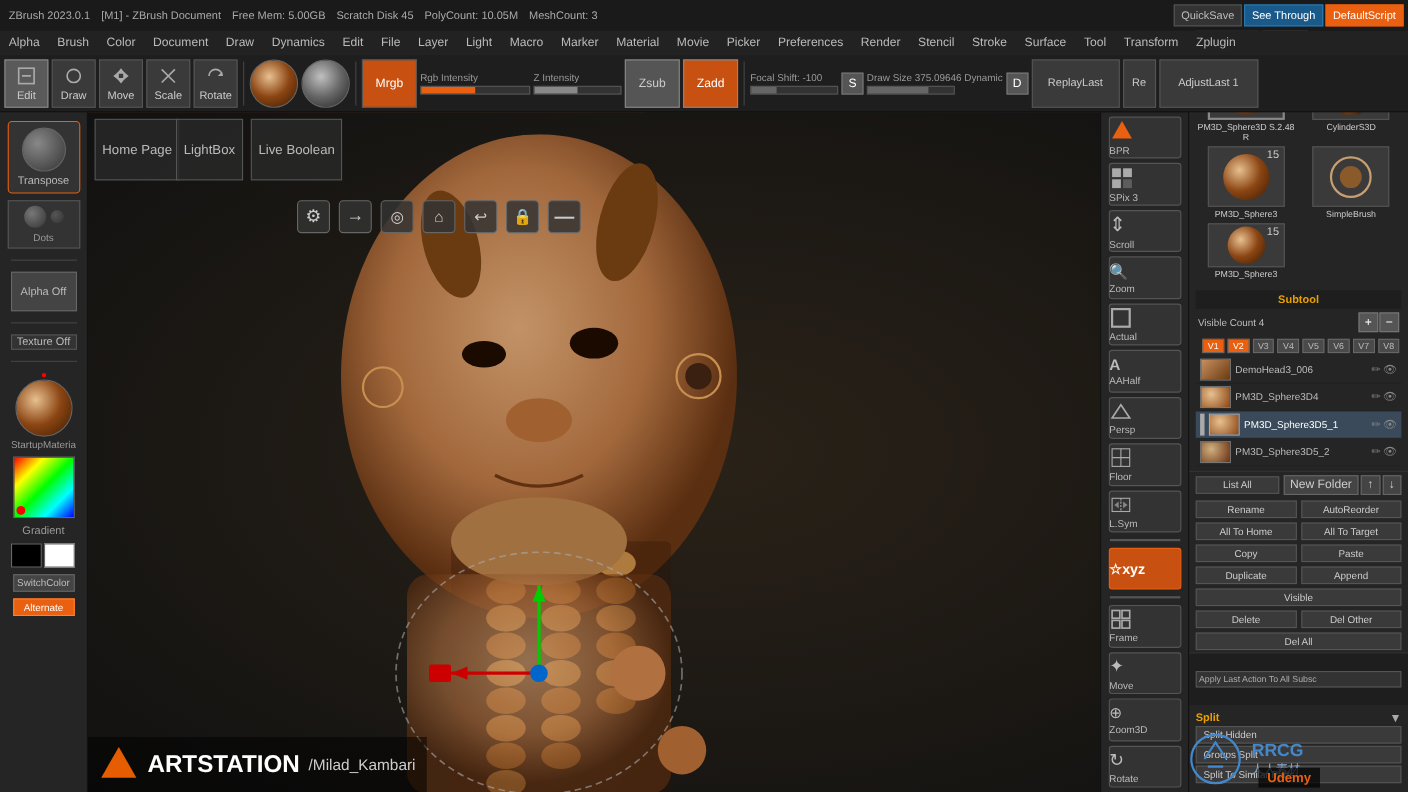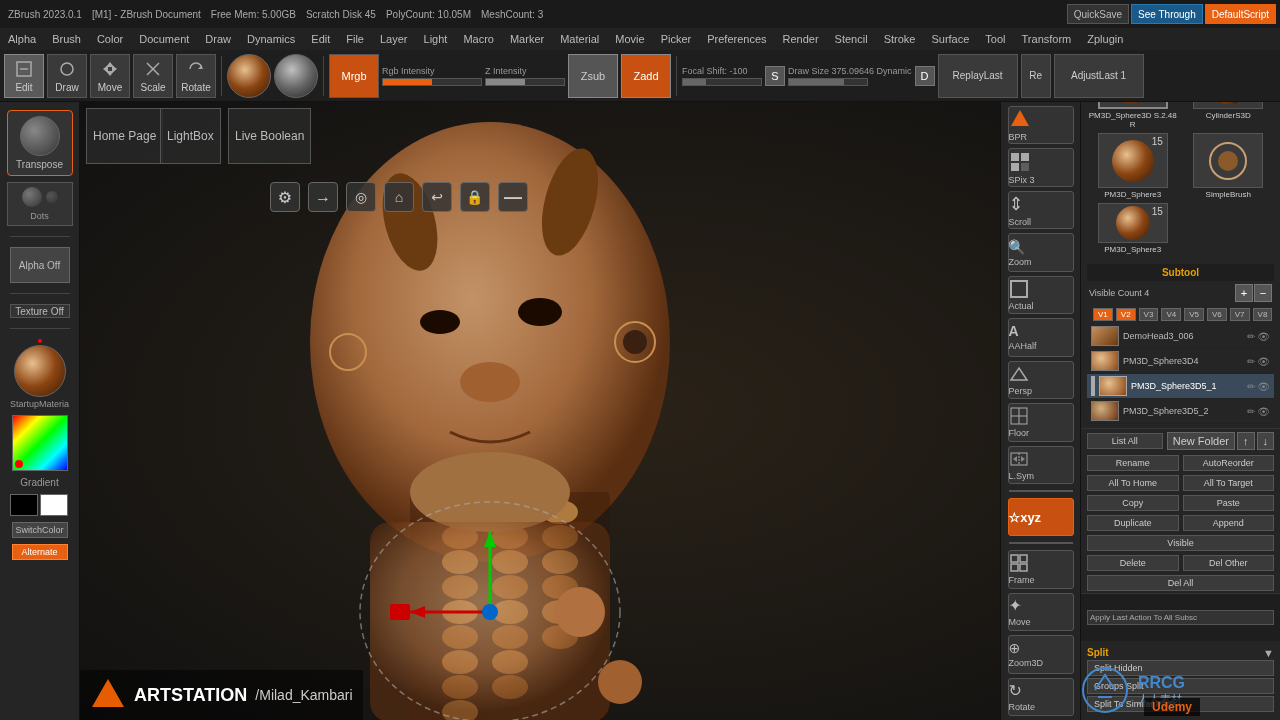--- a/index.html
+++ b/index.html
@@ -777,21 +777,21 @@
     <div style="width:30px;height:30px;background:rgba(50,50,50,0.85);border:1px solid #666;border-radius:4px;display:flex;align-items:center;justify-content:center;cursor:pointer;font-size:14px;">⌂</div>
     <div style="width:30px;height:30px;background:rgba(50,50,50,0.85);border:1px solid #666;border-radius:4px;display:flex;align-items:center;justify-content:center;cursor:pointer;font-size:14px;">↩</div>
     <div style="width:30px;height:30px;background:rgba(50,50,50,0.85);border:1px solid #666;border-radius:4px;display:flex;align-items:center;justify-content:center;cursor:pointer;font-size:14px;">🔒</div>
     <div style="width:30px;height:30px;background:rgba(50,50,50,0.85);border:1px solid #666;border-radius:4px;display:flex;align-items:center;justify-content:center;cursor:pointer;font-size:18px;font-weight:bold;">—</div>
   </div>
 
   <div style="position:absolute;bottom:0;left:0;height:50px;display:flex;align-items:center;padding:0 10px;gap:8px;background:rgba(0,0,0,0.5);z-index:200;">
     <svg width="36" height="36" viewBox="0 0 36 36">
       <polygon points="18,2 34,30 2,30" fill="#f60" opacity="0.9"></polygon>
     </svg>
-    <span style="font-size:18px;font-weight:bold;color:#fff;">ARTSTATION</span>
+    <span style="font-size:22px;font-weight:bold;color:#fff;">ARTSTATION</span>
     <span style="font-size:14px;color:#ccc;">/Milad_Kambari</span>
   </div>
 
   <div style="position:absolute;bottom:0;right:0;height:60px;display:flex;align-items:center;padding:0 15px;gap:8px;z-index:200;">
     <svg width="50" height="50" viewBox="0 0 50 50">
       <circle cx="25" cy="25" r="22" fill="none" stroke="#4488cc" stroke-width="2"></circle>
       <path d="M15,25 L25,10 L35,25 M18,32 L32,32" fill="none" stroke="#4488cc" stroke-width="2"></path>
     </svg>
     <div style="display:flex;flex-direction:column;">
       <span style="font-size:16px;font-weight:bold;color:#4488cc;">RRCG</span>

